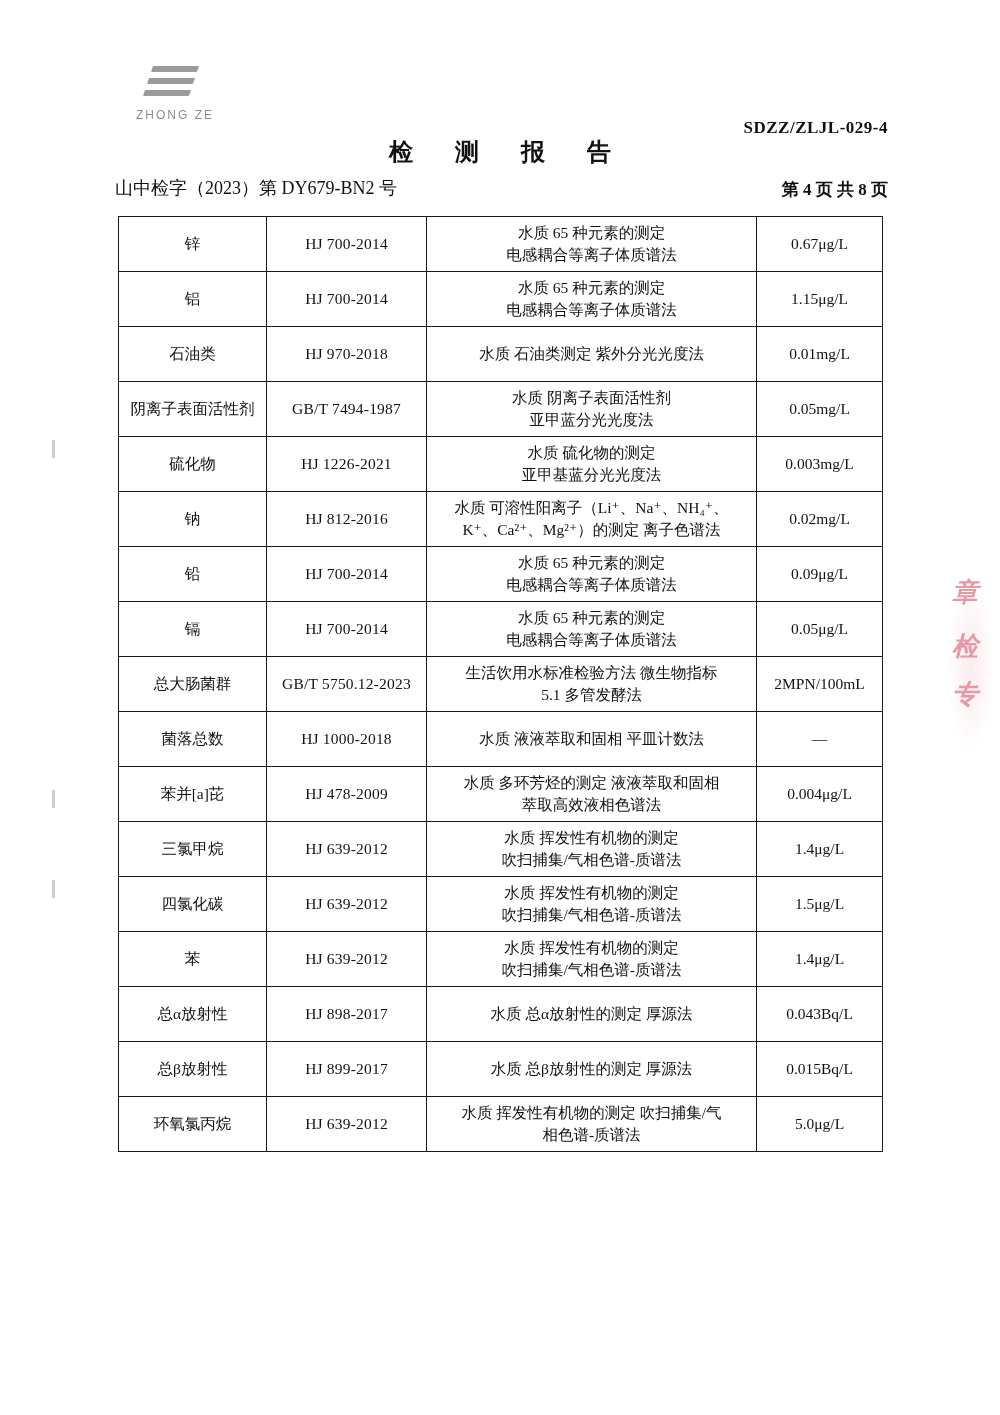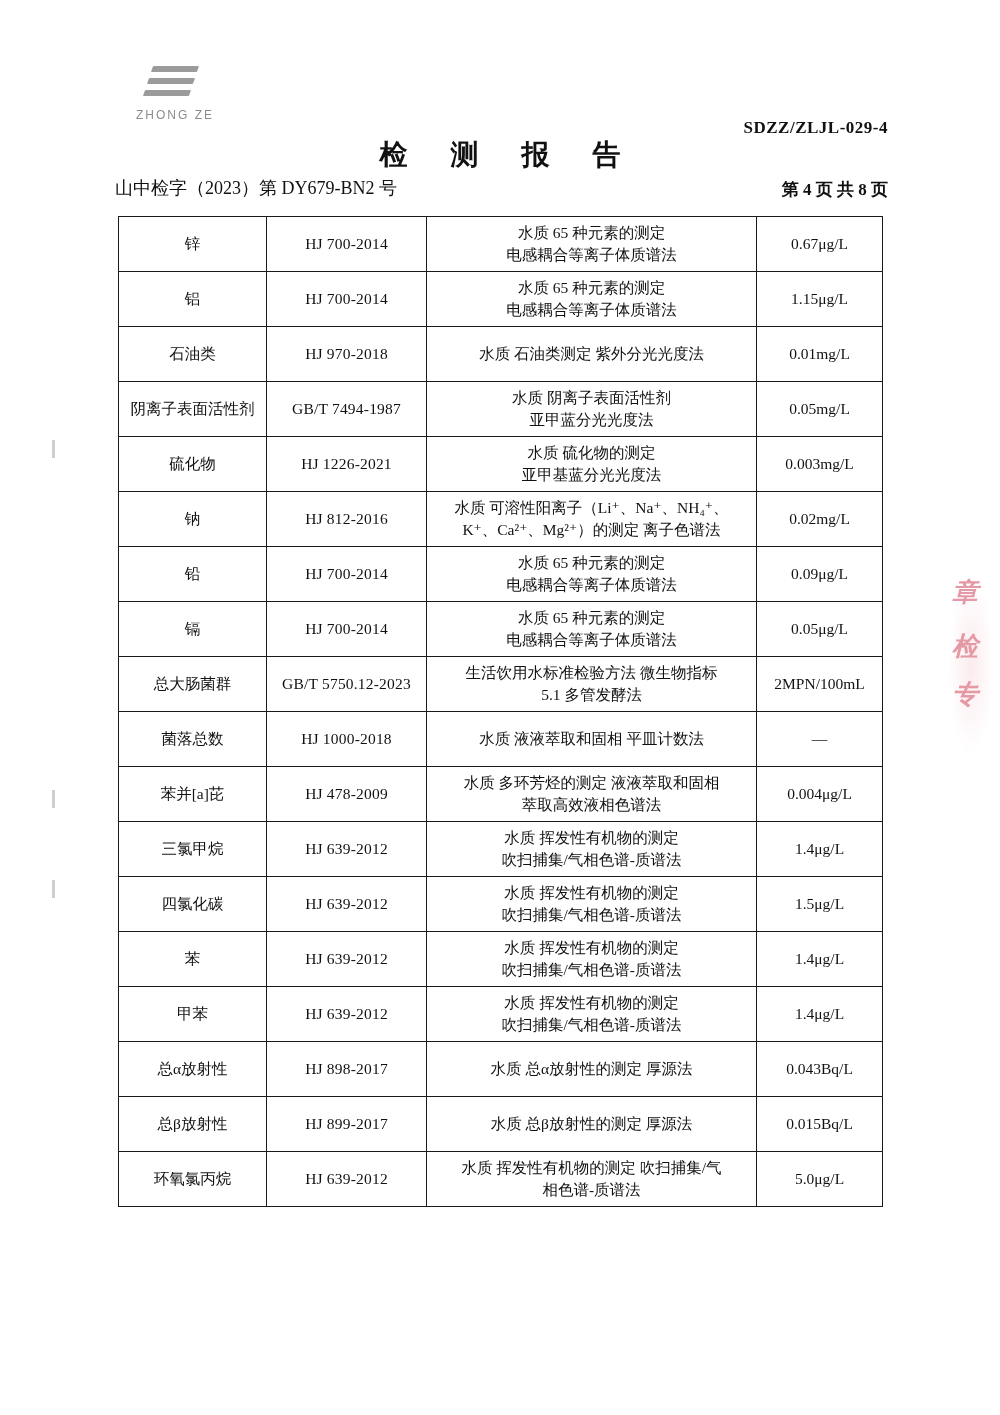--- a/index.html
+++ b/index.html
@@ -64,21 +64,21 @@
     letter-spacing: 0.5px;
     padding-left: 8px;
   }
 
   .report-title {
     position: absolute;
     left: 0;
     right: 0;
     top: 136px;
     text-align: center;
-    font-size: 28px;
+    font-size: 24px;
     font-weight: bold;
     letter-spacing: 18px;
     padding-left: 18px;
   }
 
   .report-no {
     position: absolute;
     left: 115px;
     top: 176px;
     font-size: 18px;
@@ -324,29 +324,20 @@
       <tr>
         <td>苯</td>
         <td class="std">HJ 639-2012</td>
         <td>
           <span class="method-line">水质  挥发性有机物的测定</span>
           <span class="method-line">吹扫捕集/气相色谱-质谱法</span>
         </td>
         <td class="val">1.4μg/L</td>
       </tr>
 
-      <tr>
-        <td>甲苯</td>
-        <td class="std">HJ 639-2012</td>
-        <td>
-          <span class="method-line">水质  挥发性有机物的测定</span>
-          <span class="method-line">吹扫捕集/气相色谱-质谱法</span>
-        </td>
-        <td class="val">1.4μg/L</td>
-      </tr>
 
       <tr>
         <td>总α放射性</td>
         <td class="std">HJ 898-2017</td>
         <td>
           <span class="method-line">水质  总α放射性的测定  厚源法</span>
         </td>
         <td class="val">0.043Bq/L</td>
       </tr>
 

